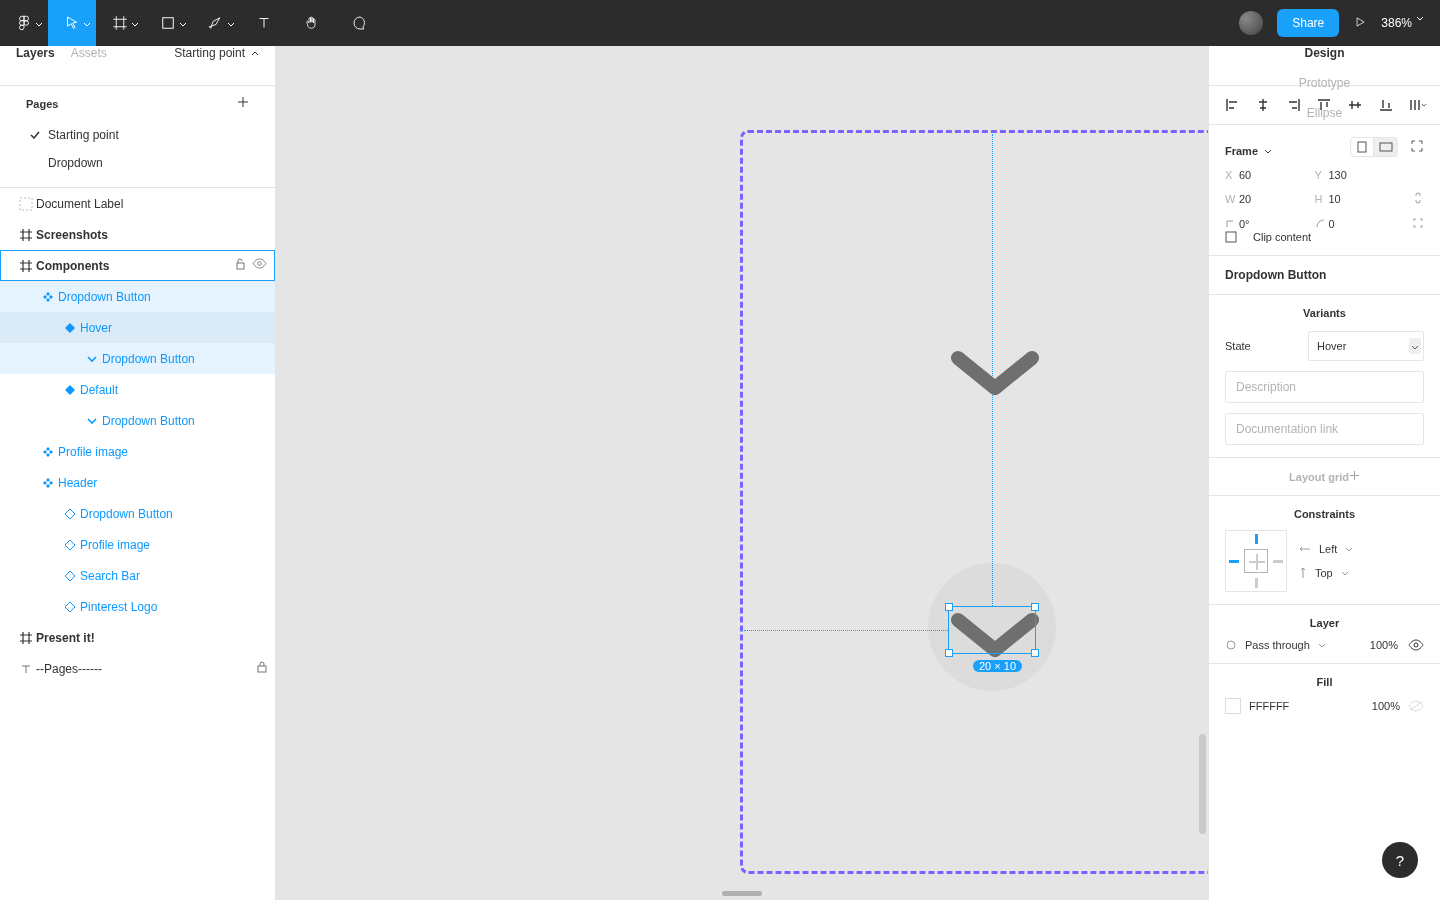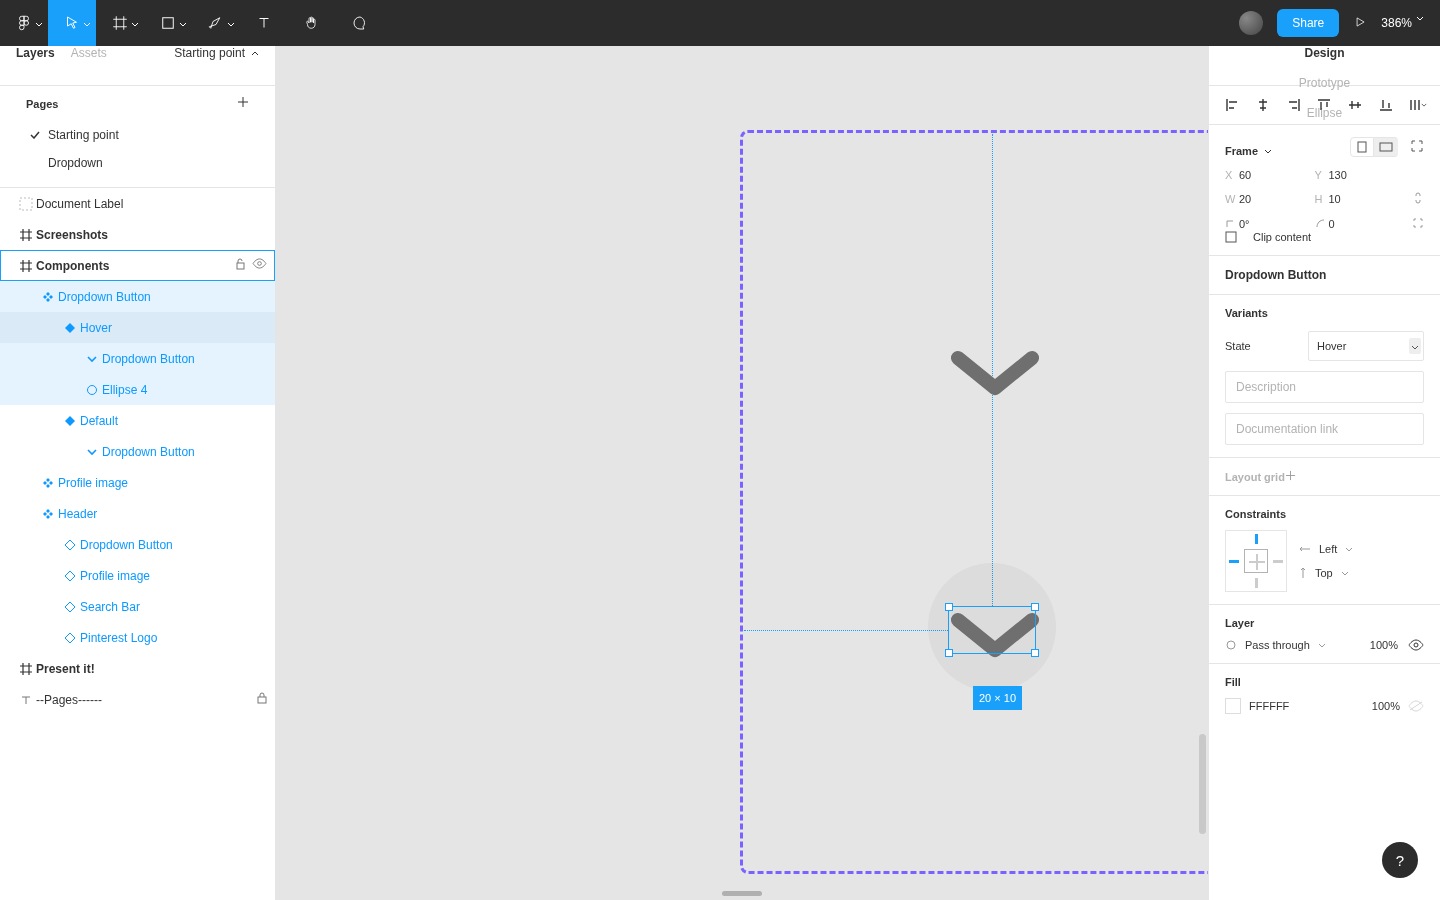--- a/index.html
+++ b/index.html
@@ -82,37 +82,37 @@
   .chev1{position:absolute;left:674px;top:300px;width:90px;height:54px;}
   .chev1 svg{width:90px;height:54px;}
   .hover-circle{position:absolute;left:652px;top:517px;width:128px;height:128px;border-radius:50%;background:rgba(0,0,0,0.04);}
   .chev2-wrap{position:absolute;left:674px;top:562px;width:90px;height:54px;}
   .sel-box{position:absolute;left:672px;top:560px;width:88px;height:48px;border:1px solid var(--blue);}
   .sel-handle{position:absolute;width:8px;height:8px;background:#fff;border:1px solid var(--blue);}
   .sel-handle.tl{left:-4px;top:-4px;}
   .sel-handle.tr{right:-4px;top:-4px;}
   .sel-handle.bl{left:-4px;bottom:-4px;}
   .sel-handle.br{right:-4px;bottom:-4px;}
-  .dim-badge{position:absolute;left:697px;top:640px;background:var(--blue);color:#fff;font-size:11px;padding:6px 6px;border-radius:0;}
+  .dim-badge{position:absolute;left:697px;top:614px;background:var(--blue);color:#fff;font-size:11px;padding:0 6px;border-radius:6px;}
   .guide-v{position:absolute;left:716px;top:88px;height:472px;border-left:1px dotted var(--blue);}
   .guide-h{position:absolute;left:468px;top:584px;width:204px;border-top:1px dotted var(--blue);}
   .bottom-handle{position:absolute;left:50%;transform:translateX(-50%);bottom:4px;width:40px;height:5px;border-radius:3px;background:#b0b0b0;}
   .right-scroll{position:absolute;right:2px;top:688px;width:7px;height:100px;background:#c9c9c9;border-radius:4px;}
 
   
   .rp-tabs{height:40px;display:flex;align-items:center;gap:16px;padding:0 16px;border-bottom:1px solid var(--border);flex-direction:column;}
   .rp-tab{font-size:12px;color:var(--text-muted);cursor:pointer;}
   .rp-tab.active{color:#333;font-weight:600;}
 
   .align-row{display:flex;align-items:center;justify-content:space-between;padding:8px 12px 8px 12px;border-bottom:1px solid var(--border);}
   .align-row .a-btn{width:22px;height:22px;display:flex;align-items:center;justify-content:center;color:#333;}
 
   .rp-section{padding:12px 16px;border-bottom:1px solid var(--border);}
   .rp-section.no-border{border-bottom:none;}
-  .rp-title{font-size:11px;font-weight:600;margin-bottom:10px;display:flex;align-items:center;justify-content:flex-start;}
+  .rp-title{font-size:11px;font-weight:600;margin-bottom:10px;display:flex;align-items:center;justify-content:center;}
   .kv-grid{display:grid;grid-template-columns:14px 1fr 14px 1fr 20px;row-gap:10px;align-items:center;font-size:11px;color:#333;}
   .kv-grid .k{color:var(--text-muted);}
   .kv-grid .v{font-size:11px;}
   .kv-grid .end{justify-self:end;color:var(--text-muted);}
   .clip-row{display:flex;align-items:center;gap:16px;margin-top:0;font-size:11px;}
 
   .frame-title-row{display:flex;align-items:flex-end;justify-content:space-between;}
   .frame-btn-group{display:flex;gap:0;}
   .pill{width:24px;height:20px;border:1px solid var(--border);display:flex;align-items:center;justify-content:center;color:#555;background:#fff;}
   .pill:first-child{border-radius:4px 0 0 4px;}
@@ -319,29 +319,20 @@
           <span class="label">Hover</span>
         </div>
         <div class="tr-row purple hilite">
           <span class="indent" style="width:82px"></span>
           <span class="icon-slot">
             <svg width="12" height="10" viewBox="0 0 12 10">
               <path d="M2 3l4 4 4-4" stroke="currentColor" stroke-width="1.6" fill="none"></path>
             </svg>
           </span>
           <span class="label">Dropdown Button</span>
-        </div>
-        <div class="tr-row purple hilite">
-          <span class="indent" style="width:82px"></span>
-          <span class="icon-slot">
-            <svg width="12" height="12" viewBox="0 0 12 12">
-              <circle cx="6" cy="6" r="4.5" stroke="currentColor" fill="none"></circle>
-            </svg>
-          </span>
-          <span class="label">Ellipse 4</span>
         </div>
         <div class="tr-row purple">
           <span class="indent" style="width:60px"></span>
           <span class="icon-slot">
             <svg width="12" height="12" viewBox="0 0 12 12">
               <path d="M6 1l5 5-5 5-5-5z" fill="currentColor" stroke="none"></path>
             </svg>
           </span>
           <span class="label">Default</span>
         </div>

